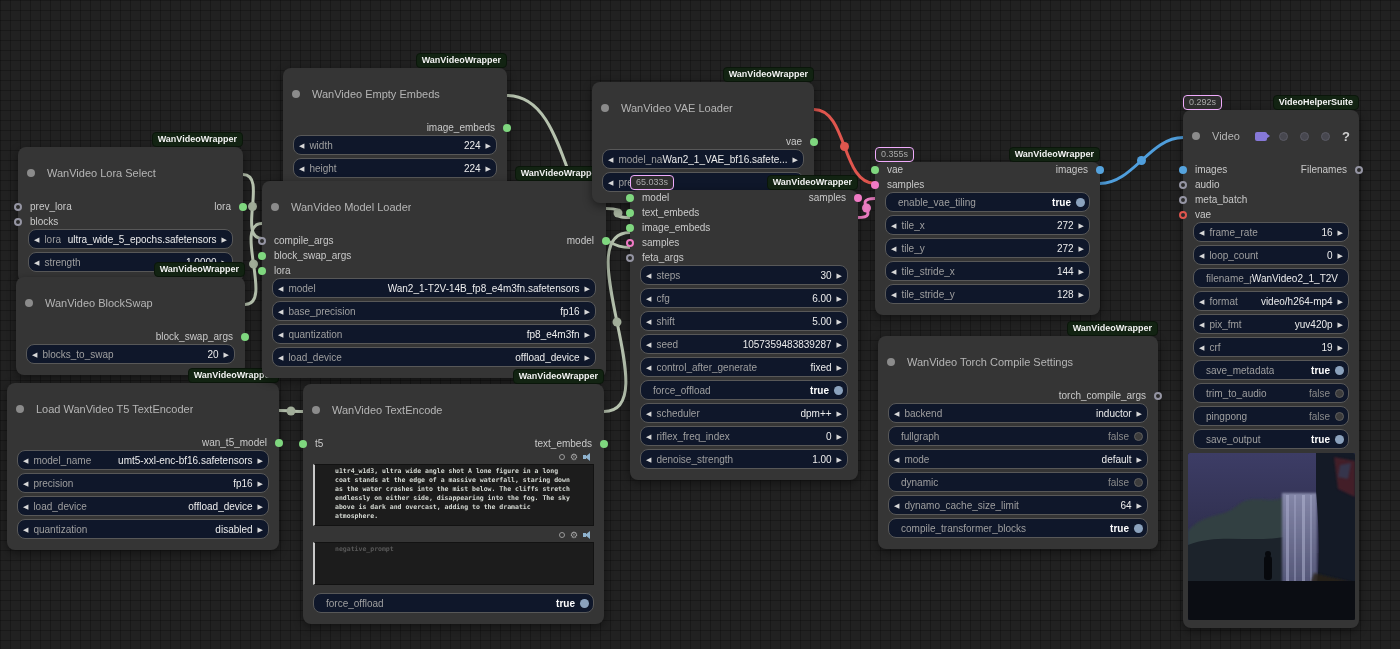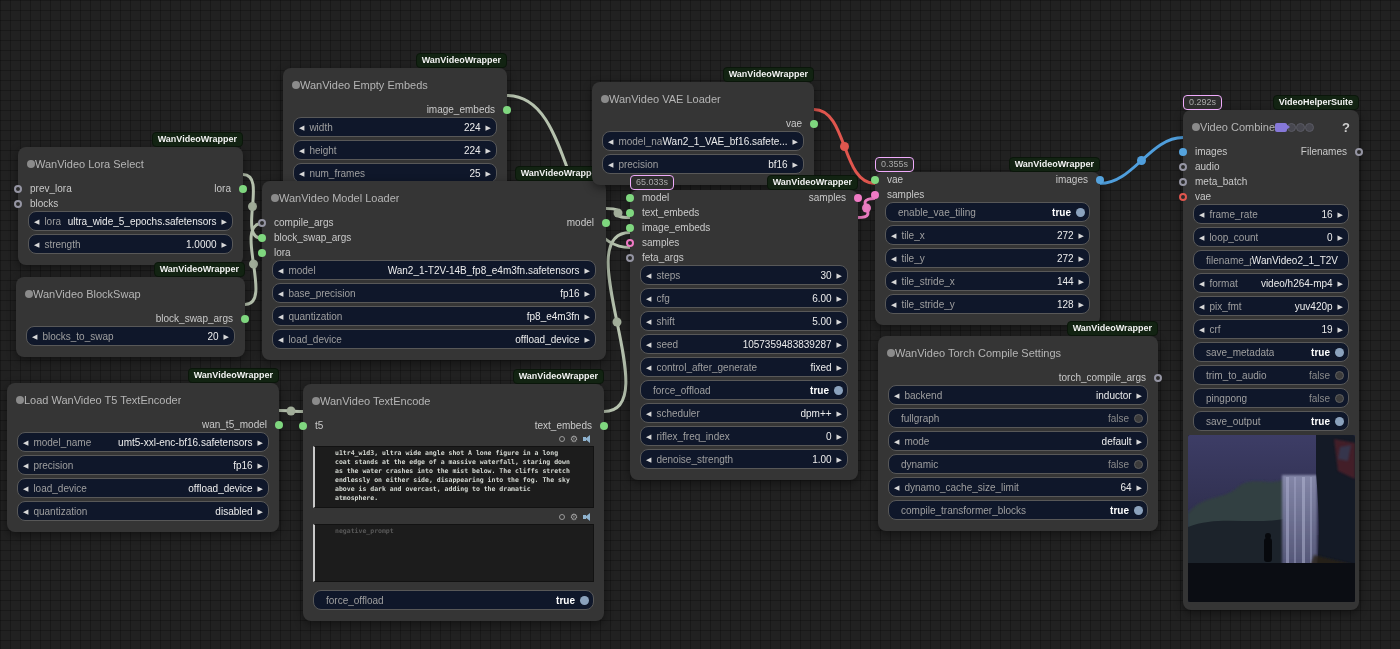--- a/index.html
+++ b/index.html
@@ -14,21 +14,21 @@
   }
   #wires{position:absolute;left:0;top:0;z-index:1;}
   #nodes{position:absolute;left:0;top:0;width:100%;height:100%;z-index:2;}
   .node{
     position:absolute;background:#353535;border-radius:8px;
     box-shadow:0 3px 10px rgba(0,0,0,.45);padding-bottom:8px;
   }
   .badge{position:absolute;top:-15px;font-size:9px;padding:1px 5px;border-radius:4px;white-space:nowrap;line-height:11px;text-align:center;}
   .badge.r{right:0;background:#122312;color:#f2f2f2;font-weight:bold;border:1px solid #0a160a;}
   .badge.l{left:0;background:#2d2d2d;color:#a9a9a9;border:1px solid #f0abfc;}
-  .title{height:20px;display:flex;align-items:center;padding:7px 9px;gap:0;}
+  .title{height:20px;display:flex;align-items:center;padding:16px 9px;gap:12px;}
   .tdot{width:8px;height:8px;border-radius:50%;background:#8b8b8b;flex:0 0 auto;}
   .ttext{font-size:11px;color:#b5b5b5;white-space:nowrap;overflow:hidden;}
   .thelp{margin-left:auto;color:#cfcfcf;font-size:13px;font-weight:bold;}
   .vc-cam{width:12px;height:9px;background:#8678d8;border-radius:2px;position:relative;flex:0 0 auto;}
   .vc-cam::after{content:"";position:absolute;right:-3px;top:1.5px;border-left:4px solid #8678d8;border-top:3px solid transparent;border-bottom:3px solid transparent;}
   .vc-circle{width:9px;height:9px;border-radius:50%;background:#47474f;border:1px solid #5a5a64;box-sizing:border-box;flex:0 0 auto;}
   .prow{position:relative;height:15px;}
   .plabel{position:absolute;left:12px;top:0;font-size:10px;color:#c9c9c9;line-height:15px;white-space:nowrap;}
   .plabel.out{left:auto;right:12px;}
   .dot{position:absolute;top:50%;transform:translateY(-50%);border-radius:50%;width:8px;height:8px;box-sizing:border-box;}
@@ -262,21 +262,21 @@
         <span class="icon-circle"></span>
         <span class="icon-gear">⚙</span>
         <span class="icon-speaker"></span>
       </div>
       <div class="ta" style="height: 62px;"><span>u1tr4_w1d3, ultra wide angle shot A lone figure in a long coat stands at the edge of a massive waterfall, staring down as the water crashes into the mist below. The cliffs stretch endlessly on either side, disappearing into the fog. The sky above is dark and overcast, adding to the dramatic atmosphere.</span></div>
       <div class="icons">
         <span class="icon-circle"></span>
         <span class="icon-gear">⚙</span>
         <span class="icon-speaker"></span>
       </div>
-      <div class="ta" style="height: 58px;"><span class="ph">negative_prompt</span></div>
+      <div class="ta" style="height: 43px;"><span class="ph">negative_prompt</span></div>
       <div class="widget w-toggle" style="margin-top: 8px;">
         <span class="w-label noarrow">force_offload</span>
         <span class="w-value on">true</span>
         <span class="w-knob on"></span>
       </div>
     </div>
     <div class="node" style="left: 592px; top: 82px; width: 222px;">
       <div class="badge r">WanVideoWrapper</div>
       <div class="title">
         <span class="tdot"></span>
@@ -371,21 +371,21 @@
         <span class="w-value">0</span>
         <span class="w-arrow">▶</span>
       </div>
       <div class="widget w-number">
         <span class="w-arrow">◀</span>
         <span class="w-label">denoise_strength</span>
         <span class="w-value">1.00</span>
         <span class="w-arrow">▶</span>
       </div>
     </div>
-    <div class="node" style="left: 875px; top: 172px; width: 225px;">
+    <div class="node" style="left: 875px; top: 162px; width: 225px;">
       <div class="badge l">0.355s</div>
       <div class="badge r">WanVideoWrapper</div>
       <div class="prow">
         <span class="dot in dot-green"></span>
         <span class="plabel">vae</span>
         <span class="plabel out">images</span>
         <span class="dot out dot-blue"></span>
       </div>
       <div class="prow">
         <span class="dot in dot-pink"></span>

